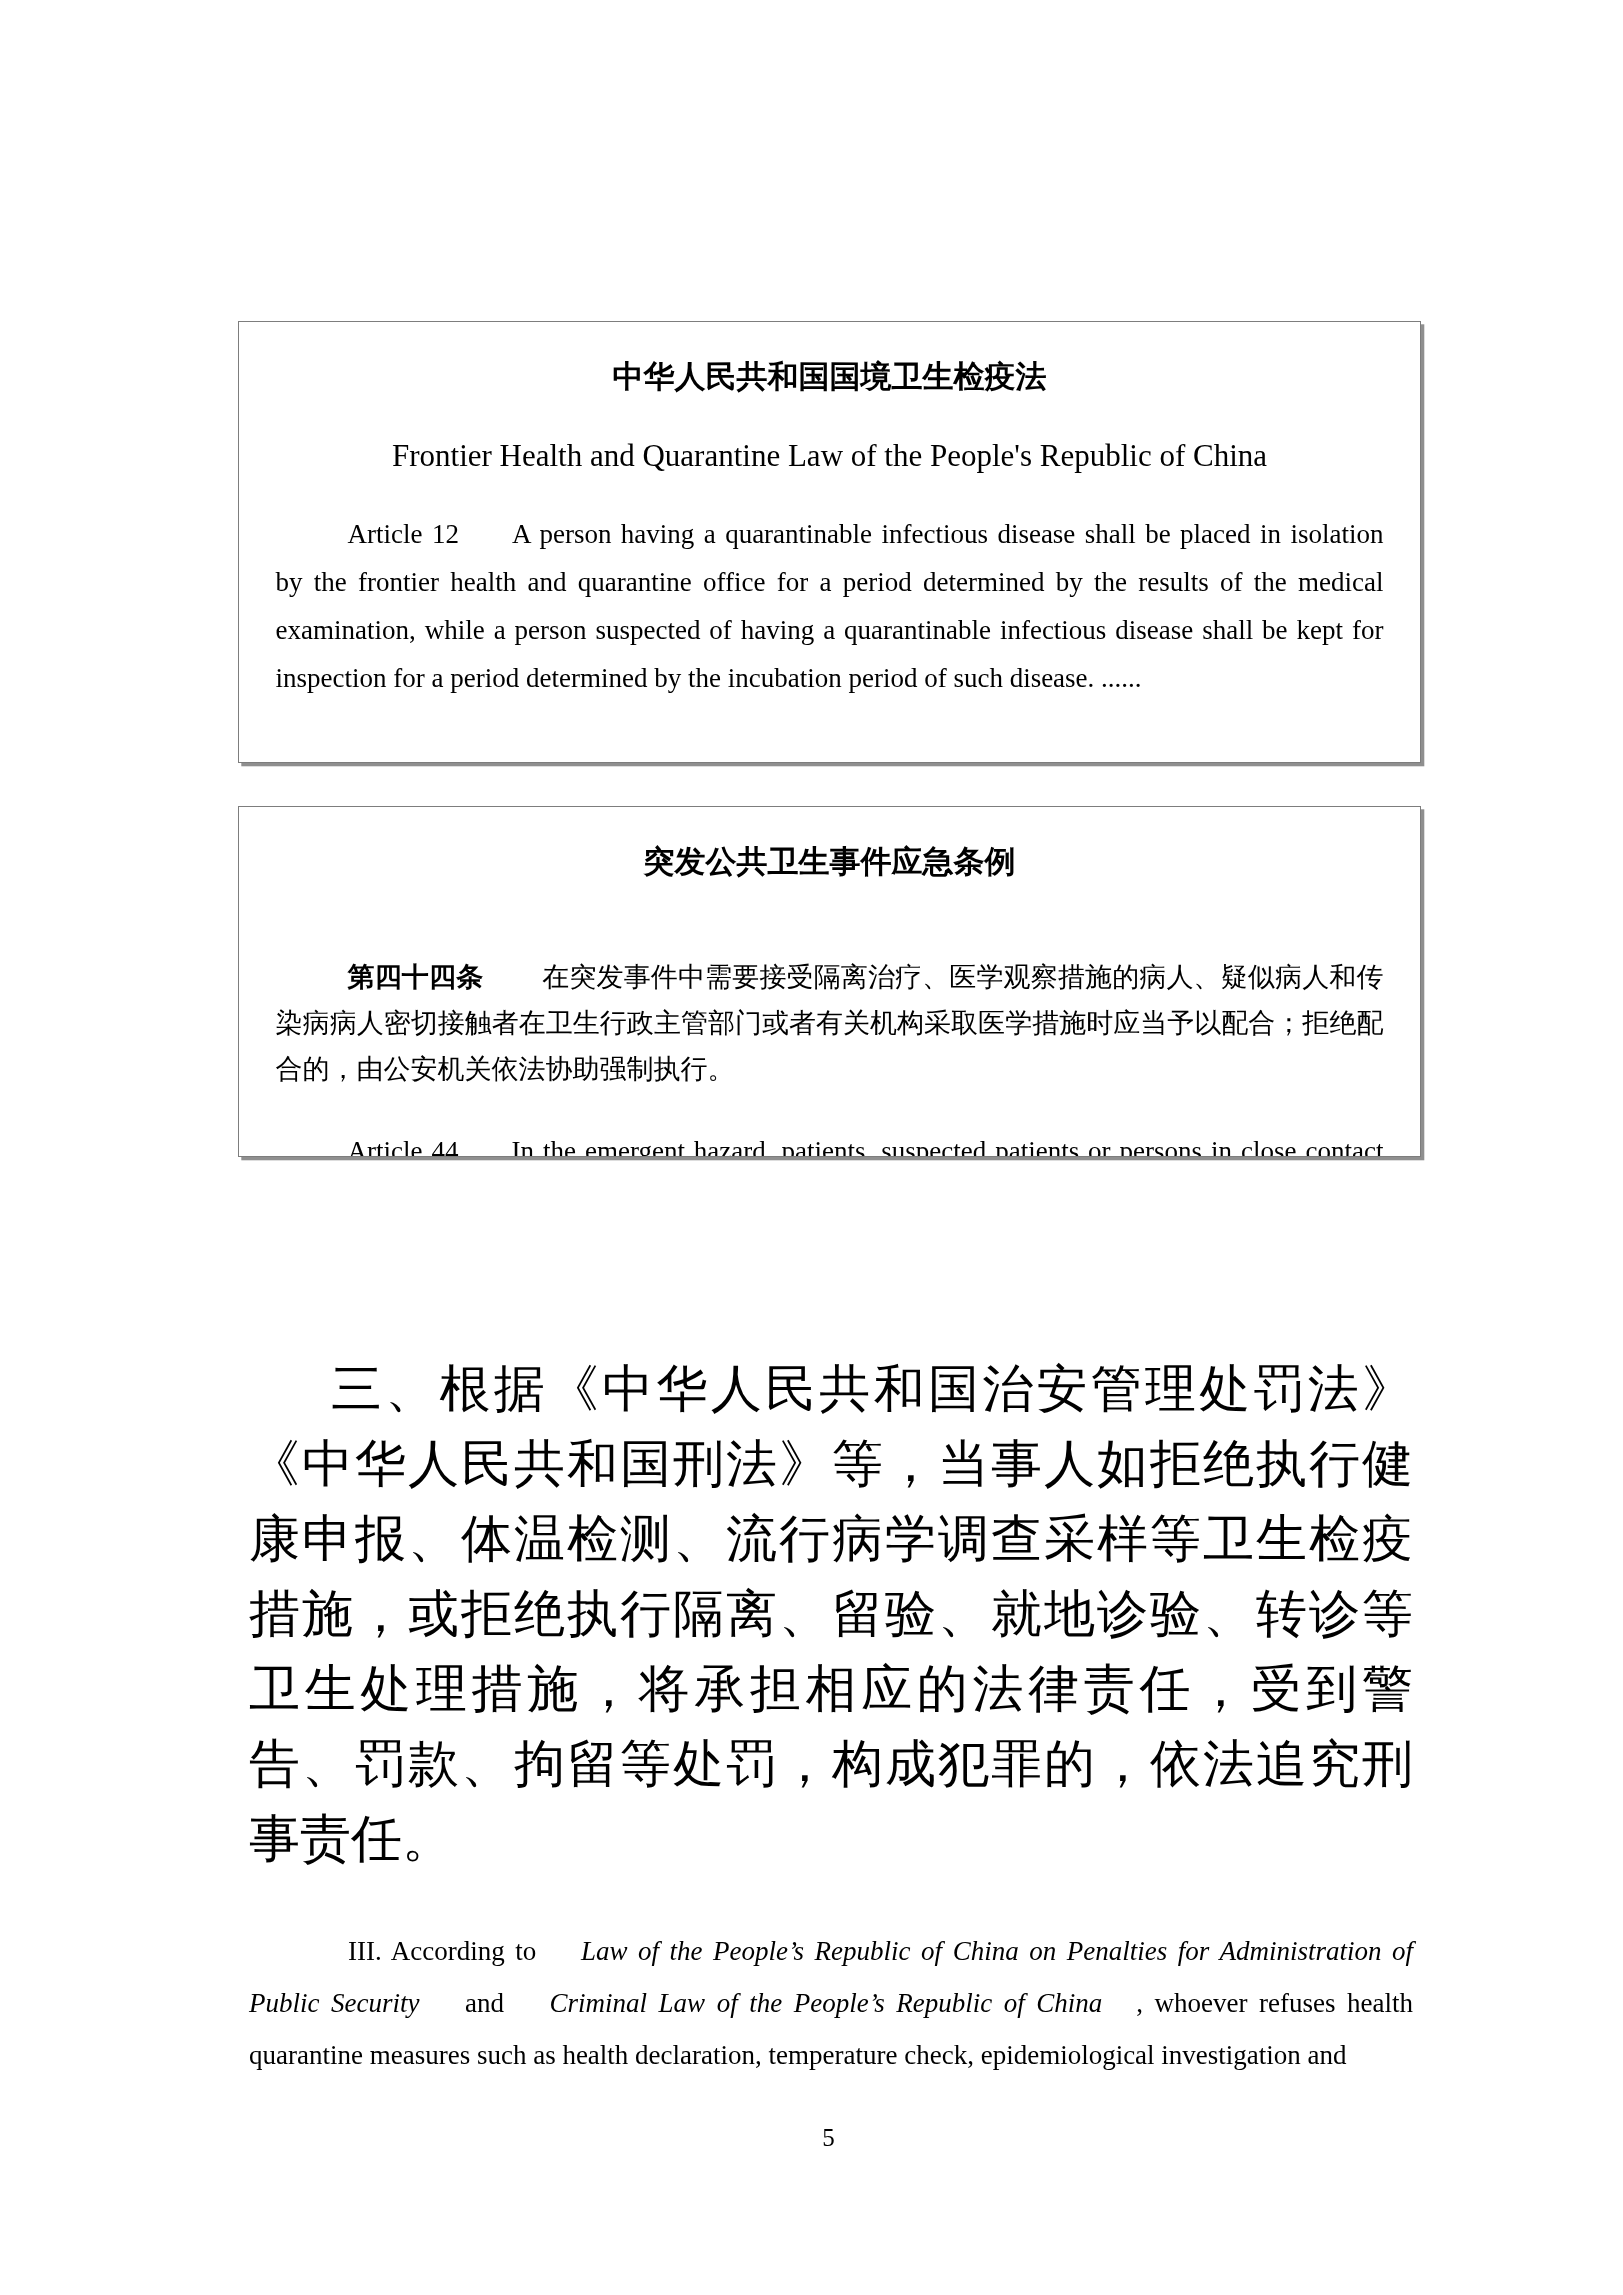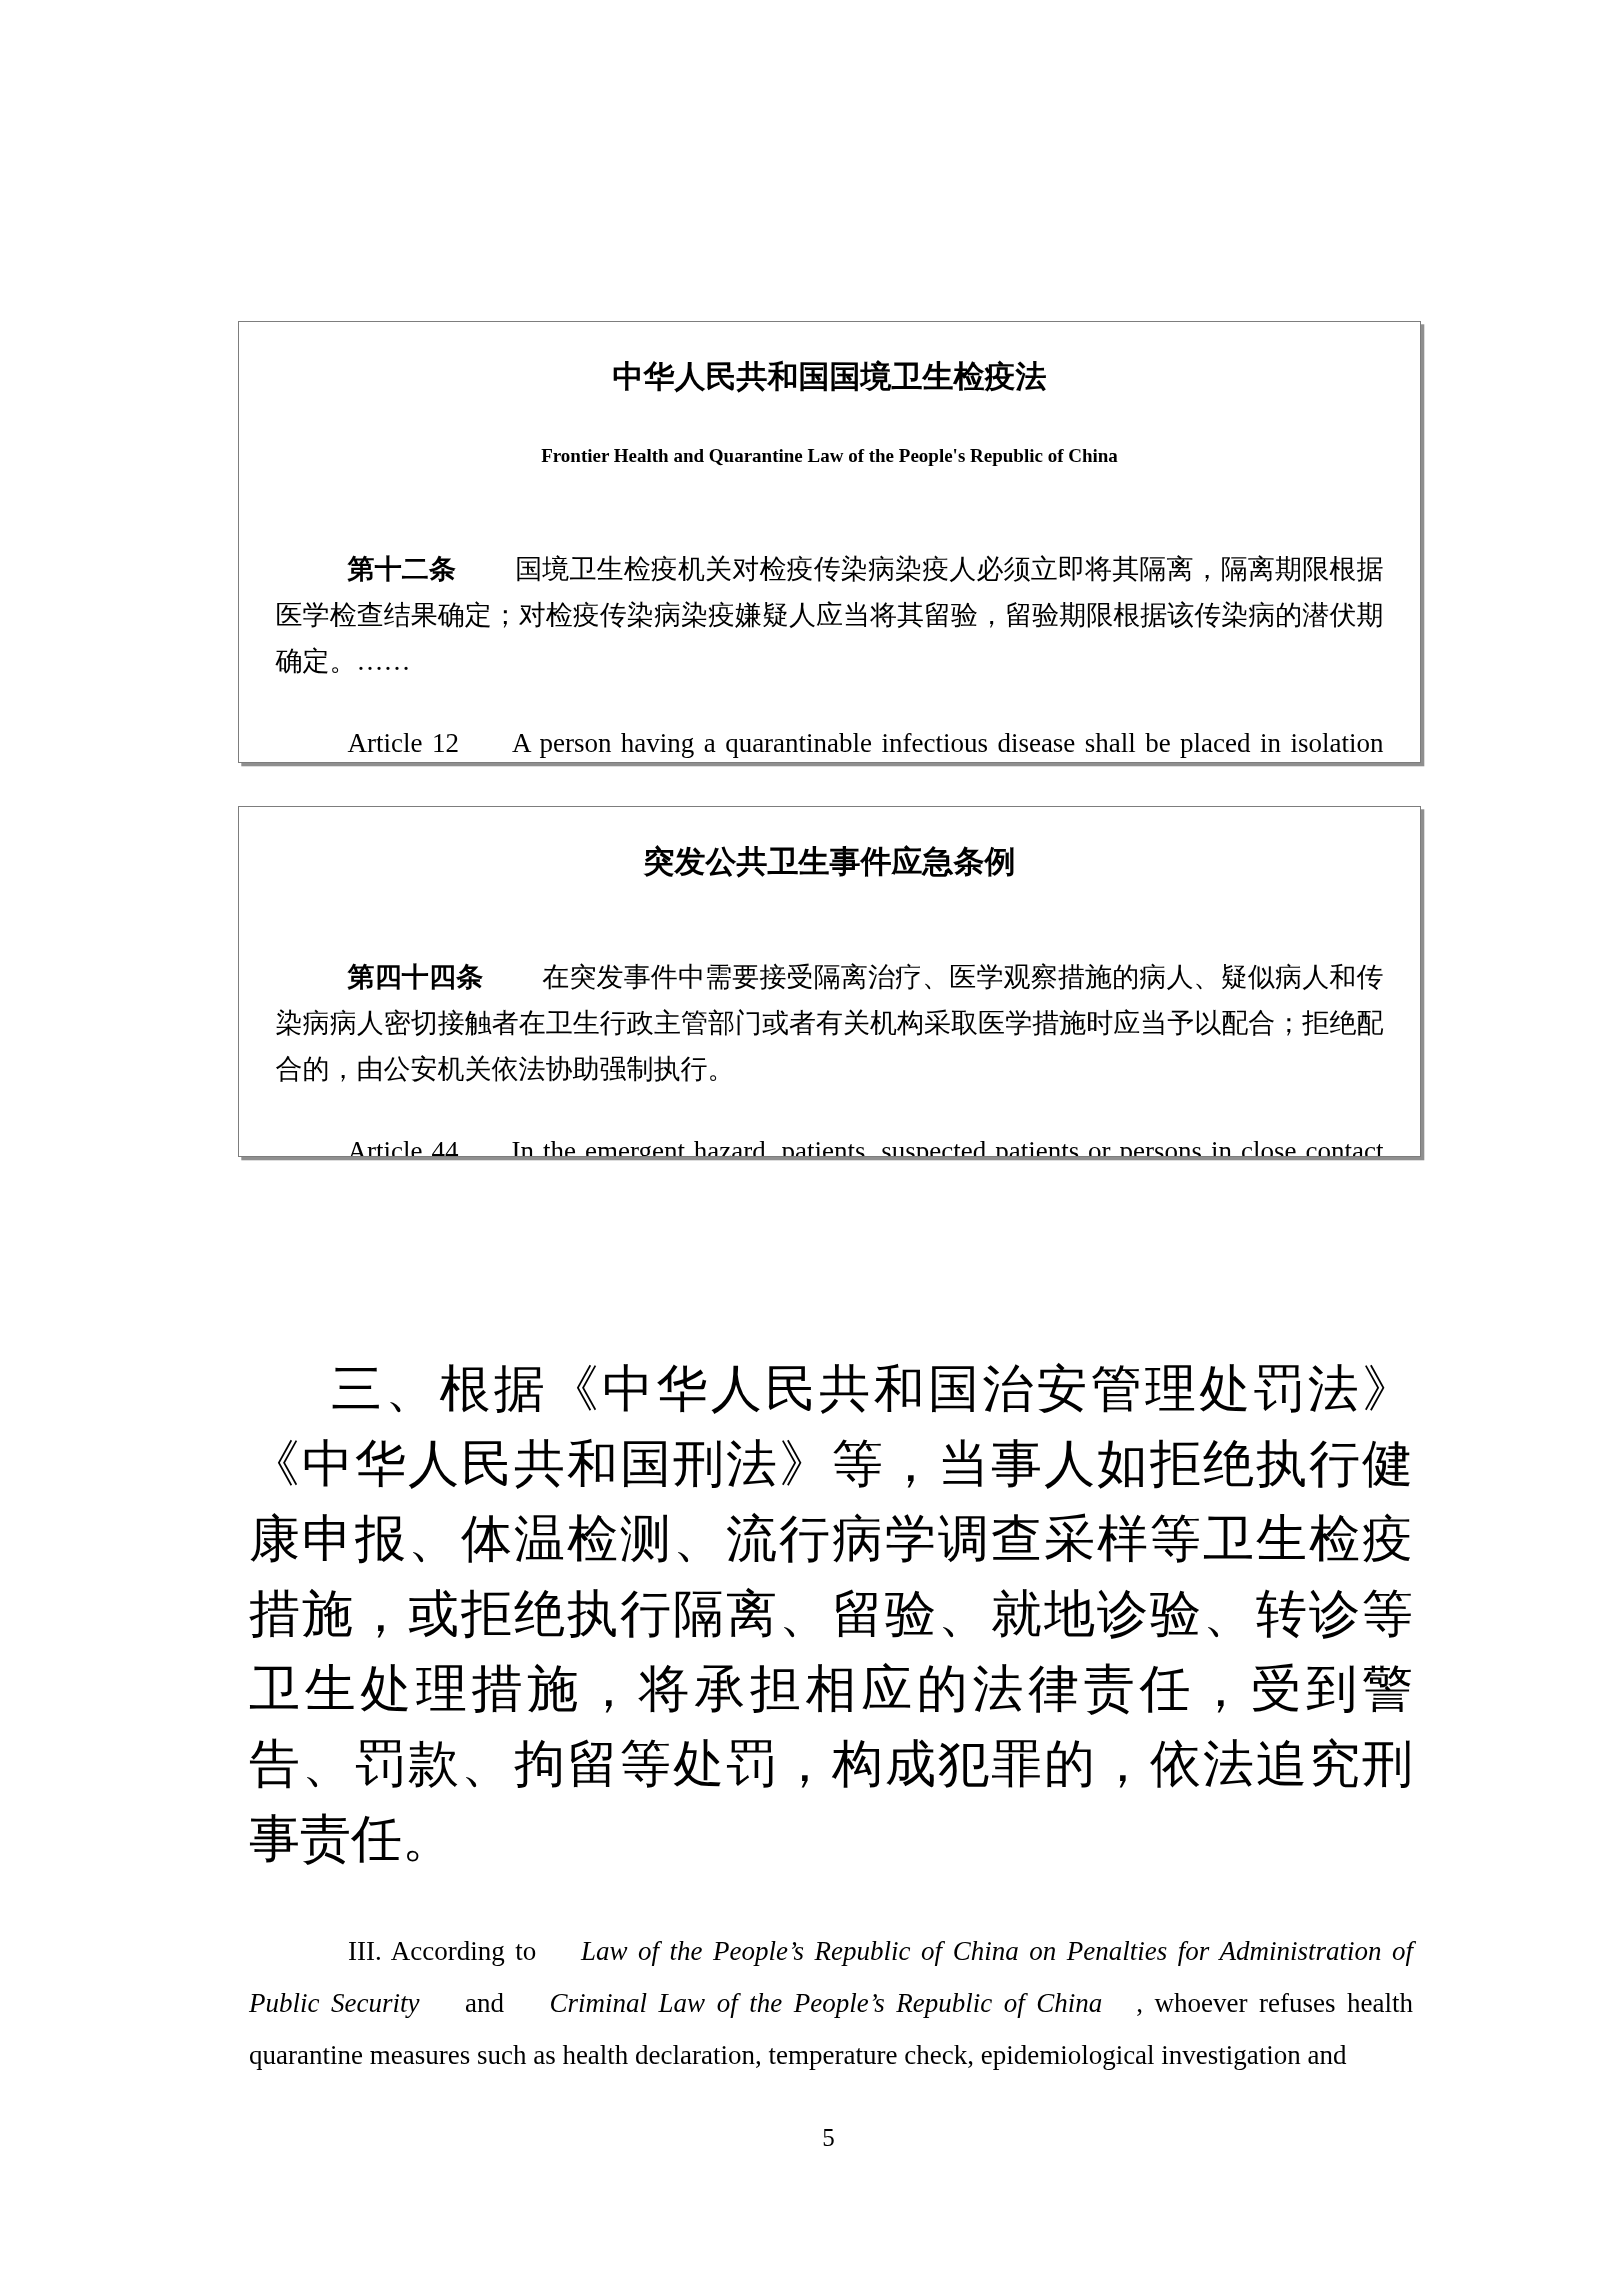--- a/index.html
+++ b/index.html
@@ -29,22 +29,22 @@
 
   .box-title-zh {
     text-align: center;
     font-weight: bold;
     font-size: 31px;
     line-height: 42px;
     margin-top: 3.9px;
   }
   .box-title-en {
     text-align: center;
-    font-weight: bold;
-    font-size: 19px;
+    font-weight: normal;
+    font-size: 31px;
     line-height: 39px;
     margin-top: 3.9px;
   }
   .box-body-zh {
     margin-top: 37px;
     font-size: 27px;
     line-height: 46px;
     text-align: justify;
     text-indent: 55px;
   }
@@ -92,21 +92,20 @@
   }
 </style>
 </head>
 <body>
 
 <div class="page">
 
   <div class="law-box box-1">
     <div class="box-title-zh">中华人民共和国国境卫生检疫法</div>
     <div class="box-title-en">Frontier Health and Quarantine Law of the People's Republic of China</div>
-    <p class="box-body-zh"><span class="label-zh">第十二条</span><span>国境卫生检疫机关对检疫传染病染疫人必须立即将其隔离，隔离期限根据医学检查结果确定；对检疫传染病染疫嫌疑人应当将其留验，留验期限根据该传染病的潜伏期确定。……</span></p>
     <p class="box-body-en"><span class="label-en">Article 12</span><span>A person having a quarantinable infectious disease shall be placed in isolation by the frontier health and quarantine office for a period determined by the results of the medical examination, while a person suspected of having a quarantinable infectious disease shall be kept for inspection for a period determined by the incubation period of such disease. ......</span></p>
   </div>
 
   <div class="law-box box-2">
     <div class="box-title-zh">突发公共卫生事件应急条例</div>
     <p class="box-body-zh"><span class="label-zh">第四十四条</span><span>在突发事件中需要接受隔离治疗、医学观察措施的病人、疑似病人和传染病病人密切接触者在卫生行政主管部门或者有关机构采取医学措施时应当予以配合；拒绝配合的，由公安机关依法协助强制执行。</span></p>
     <p class="box-body-en"><span class="label-en">Article 44</span><span>In the emergent hazard, patients, suspected patients or persons in close contact with patients of infectious diseases, who are required to be isolated for medical treatment, or be subject to medical observation, shall offer cooperation when the competent health administrative departments or relevant institutions take sanitary measures. If they refuse to do so, the public security organs shall assist to enforce these measures according to law.</span></p>
   </div>
 
   <div class="main-text">

